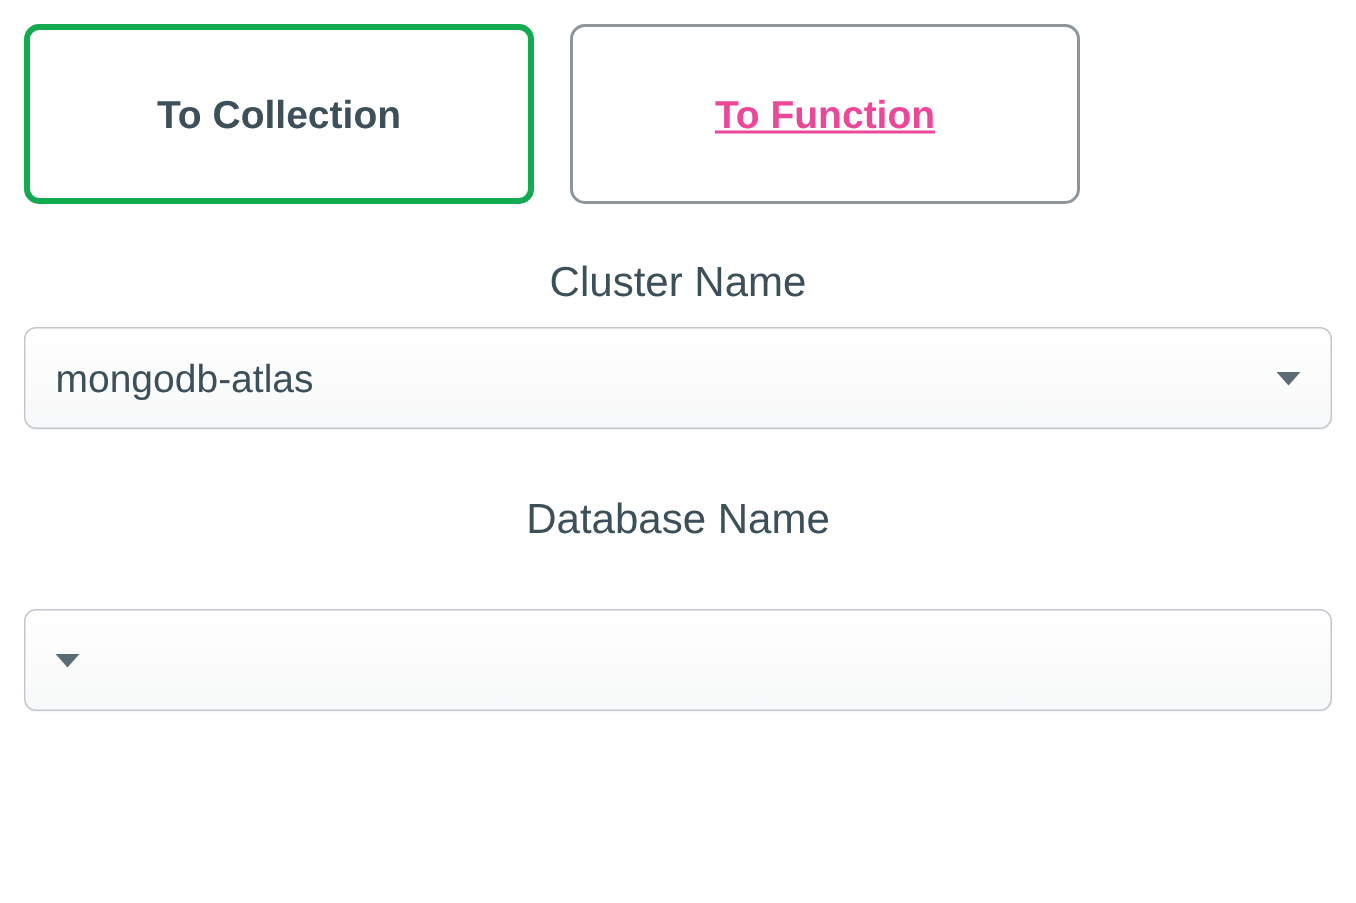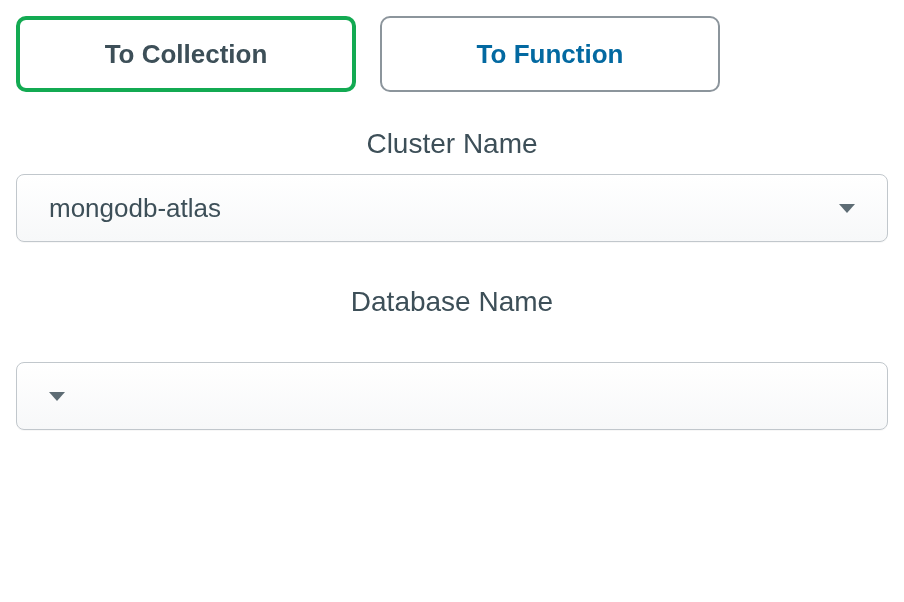--- a/index.html
+++ b/index.html
@@ -14,37 +14,38 @@
       width: 904px;
     }
     .tabs {
       display: flex;
       gap: 24px;
       margin-bottom: 36px;
     }
     .tab {
       flex: 0 0 auto;
       width: 340px;
-      height: 76px;
+      height: 120px;
       display: flex;
       align-items: center;
       justify-content: center;
       border-radius: 10px;
       font-size: 26px;
       font-weight: 600;
       cursor: pointer;
       background: #ffffff;
     }
     .tab.active {
       border: 4px solid #13aa52;
       color: #3d4f58;
     }
     .tab.inactive {
       border: 2px solid #8c959c;
-      color: #0369a1;
+      color: #ec4899;
+      text-decoration: underline;
     }
     .field {
       margin-bottom: 44px;
       text-align: center;
     }
     .field-label {
       font-size: 28px;
       color: #3d4f58;
       font-weight: 400;
       margin-bottom: 14px;
@@ -52,21 +53,21 @@
     }
     .select {
       width: 100%;
       height: 68px;
       border: 1px solid #c1c7cc;
       border-radius: 8px;
       background: linear-gradient(to bottom, #ffffff, #f7f8f9);
       display: flex;
       align-items: center;
       justify-content: space-between;
-      padding: 0 32px;
+      padding: 0 20px;
       cursor: pointer;
       box-shadow: 0 1px 0 rgba(0,0,0,0.03);
     }
     .select-value {
       font-size: 26px;
       color: #3d4f58;
     }
     .caret {
       width: 0;
       height: 0;

